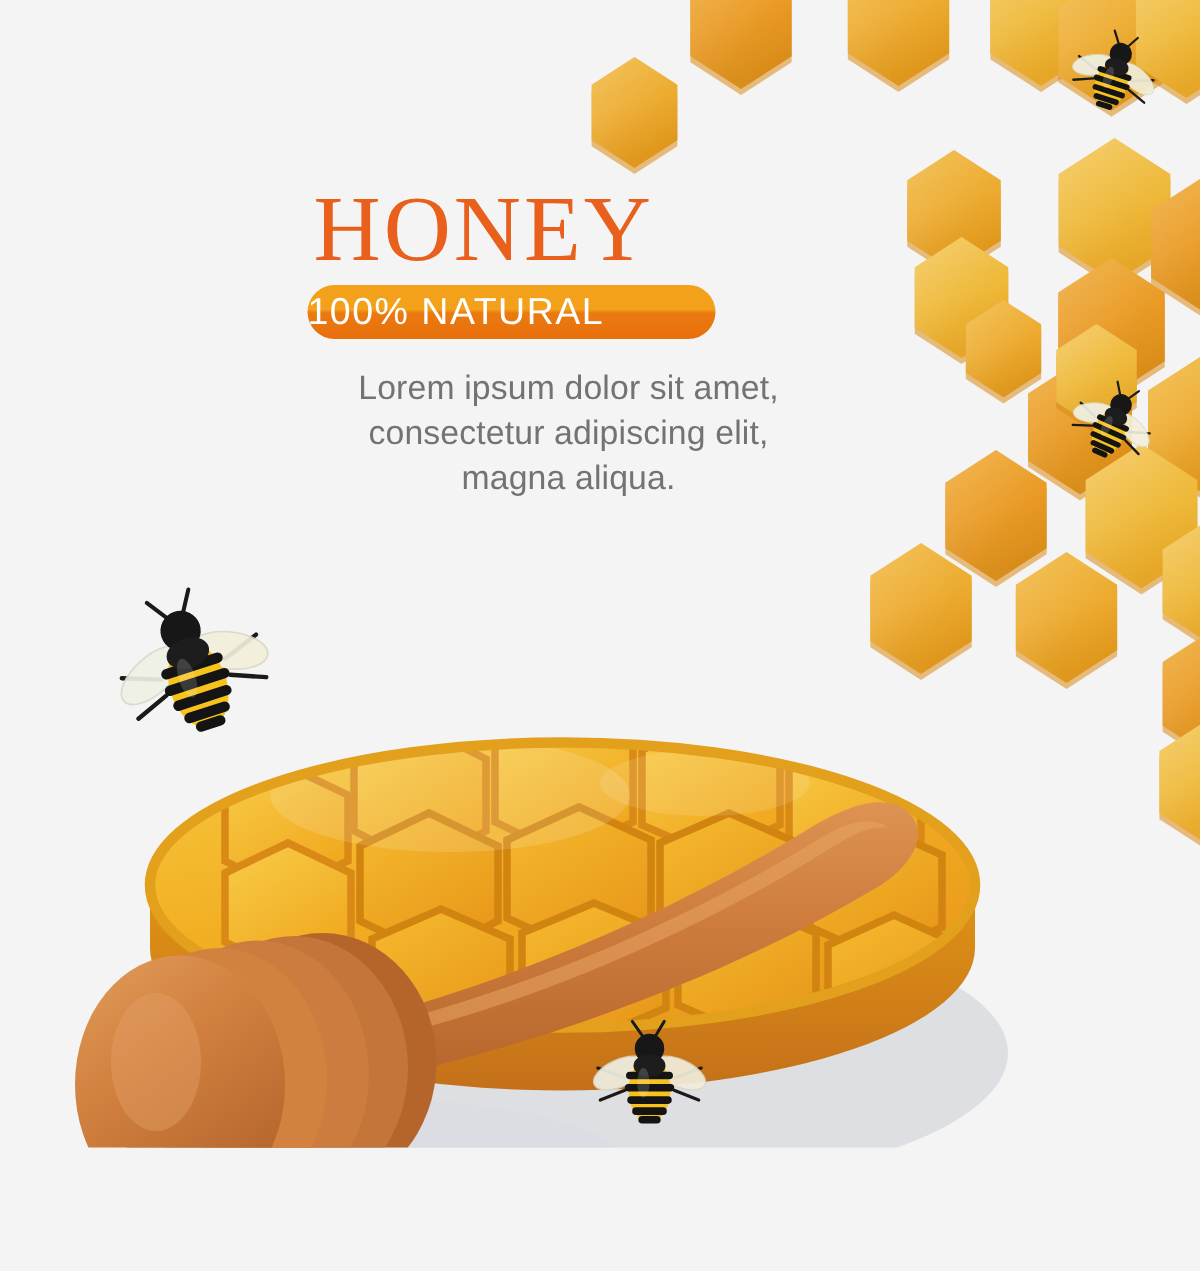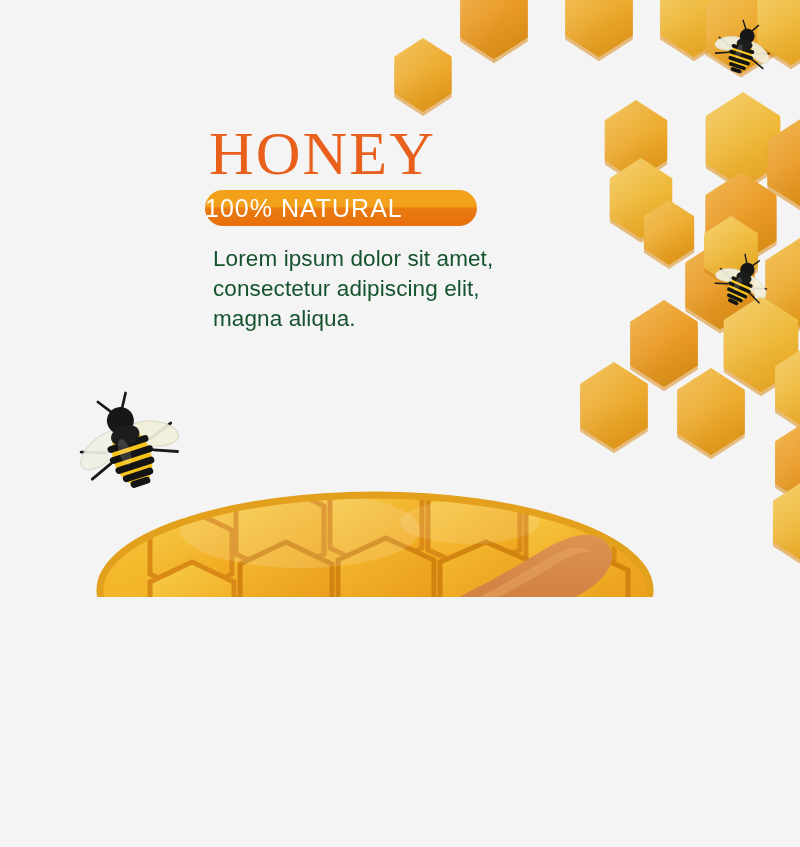--- a/index.html
+++ b/index.html
@@ -4,21 +4,21 @@
 <style>
   html,body{margin:0;padding:0;}
   body{
     width:800px;height:847px;
     background:#f4f4f5;
     font-family:"Liberation Sans", sans-serif;
     overflow:hidden;
   }
   #poster{
     position:relative;
-    width:800px;height:597px;
+    width:800px;height:765px;
     background:#f4f4f5;
     overflow:hidden;
   }
 
   
   .hex-layer{position:absolute;inset:0;pointer-events:none;}
 
   
   .text-block{position:absolute;left:205px;top:122px;width:340px;}
   .title{
@@ -39,25 +39,26 @@
     color:#ffffff;
     font-size:25px;
     line-height:36px;
     text-align:left;
     letter-spacing:1px;
     box-sizing:border-box;
     font-weight:400;
   }
   .body-copy{
     margin:18px 0 0 8px;
-    color:#14532d;
+    color:#737373;
     font-size:22.5px;
     line-height:30px;
     font-weight:400;
     letter-spacing:.1px;
+    text-align:center;
   }
   .body-copy span{display:block;}
 
   
   .illustration{position:absolute;left:0;top:470px;width:800px;height:377px;}
   .bee{position:absolute;}
 </style>
 </head>
 <body>
 

